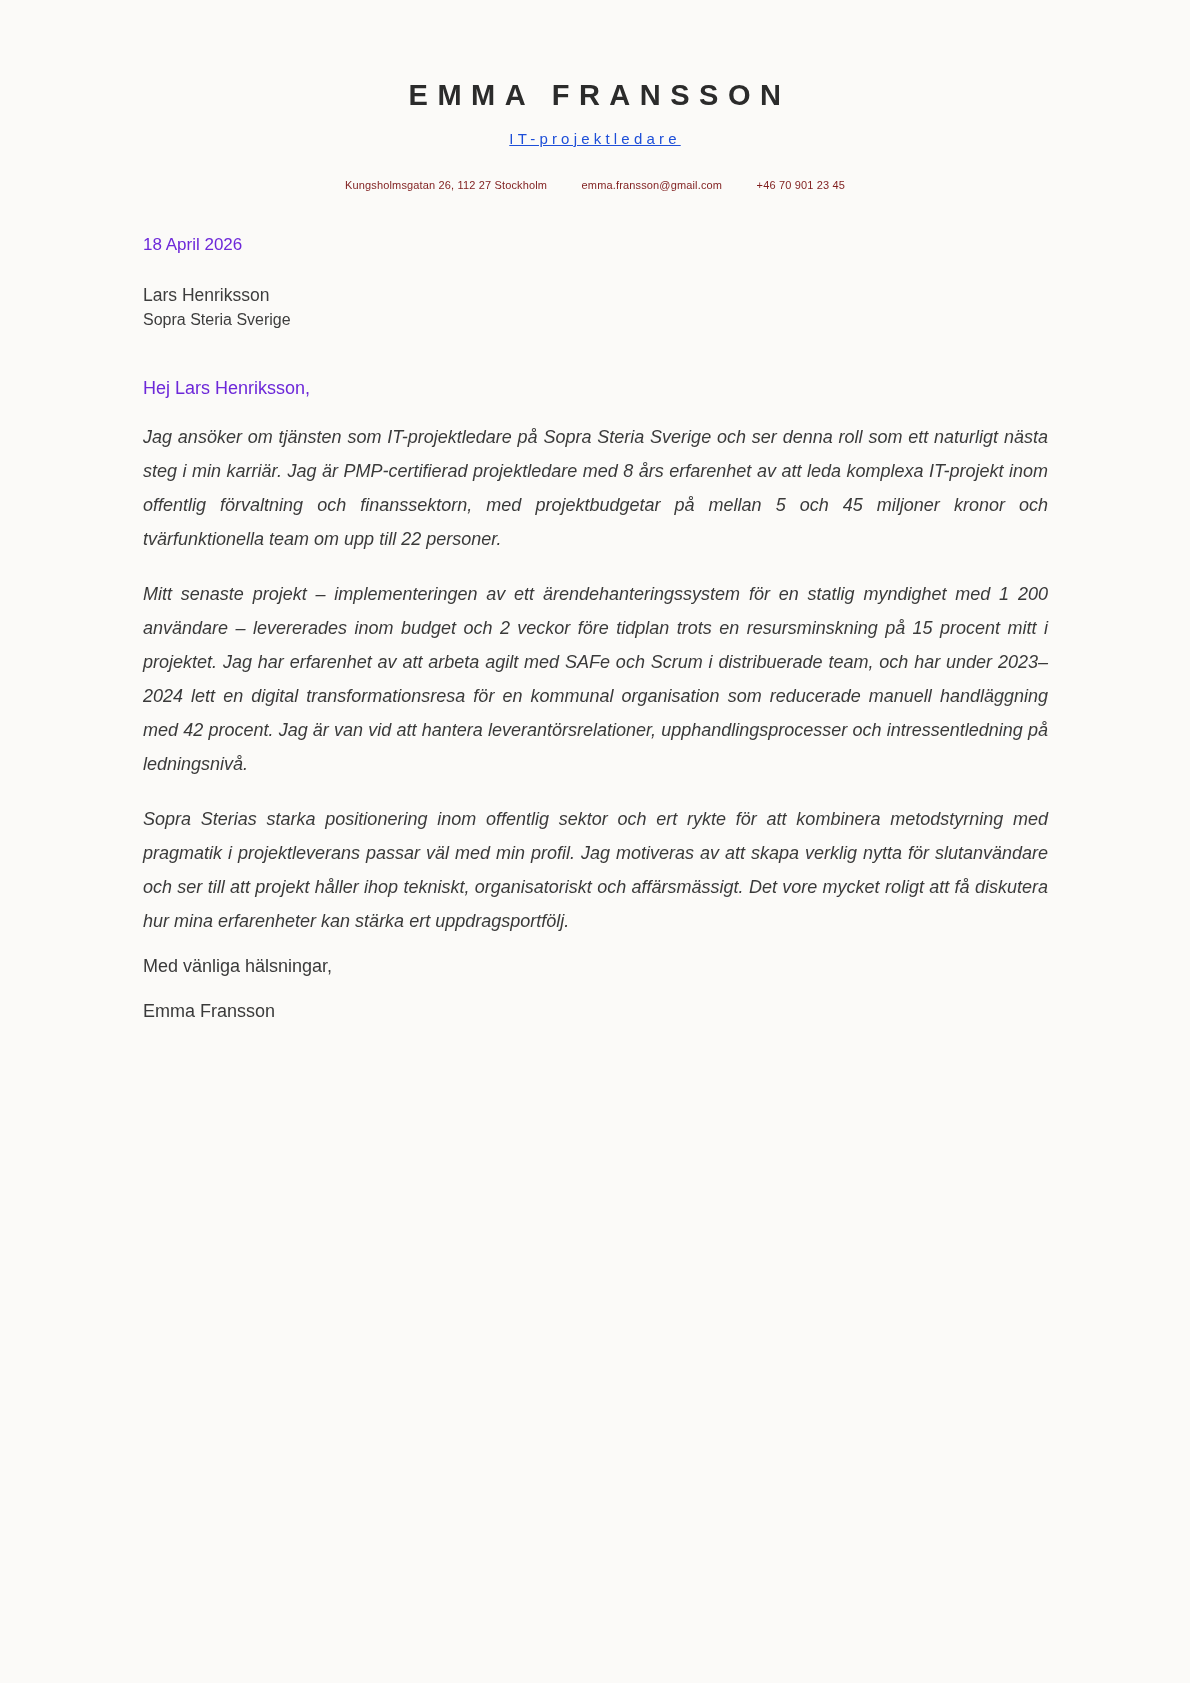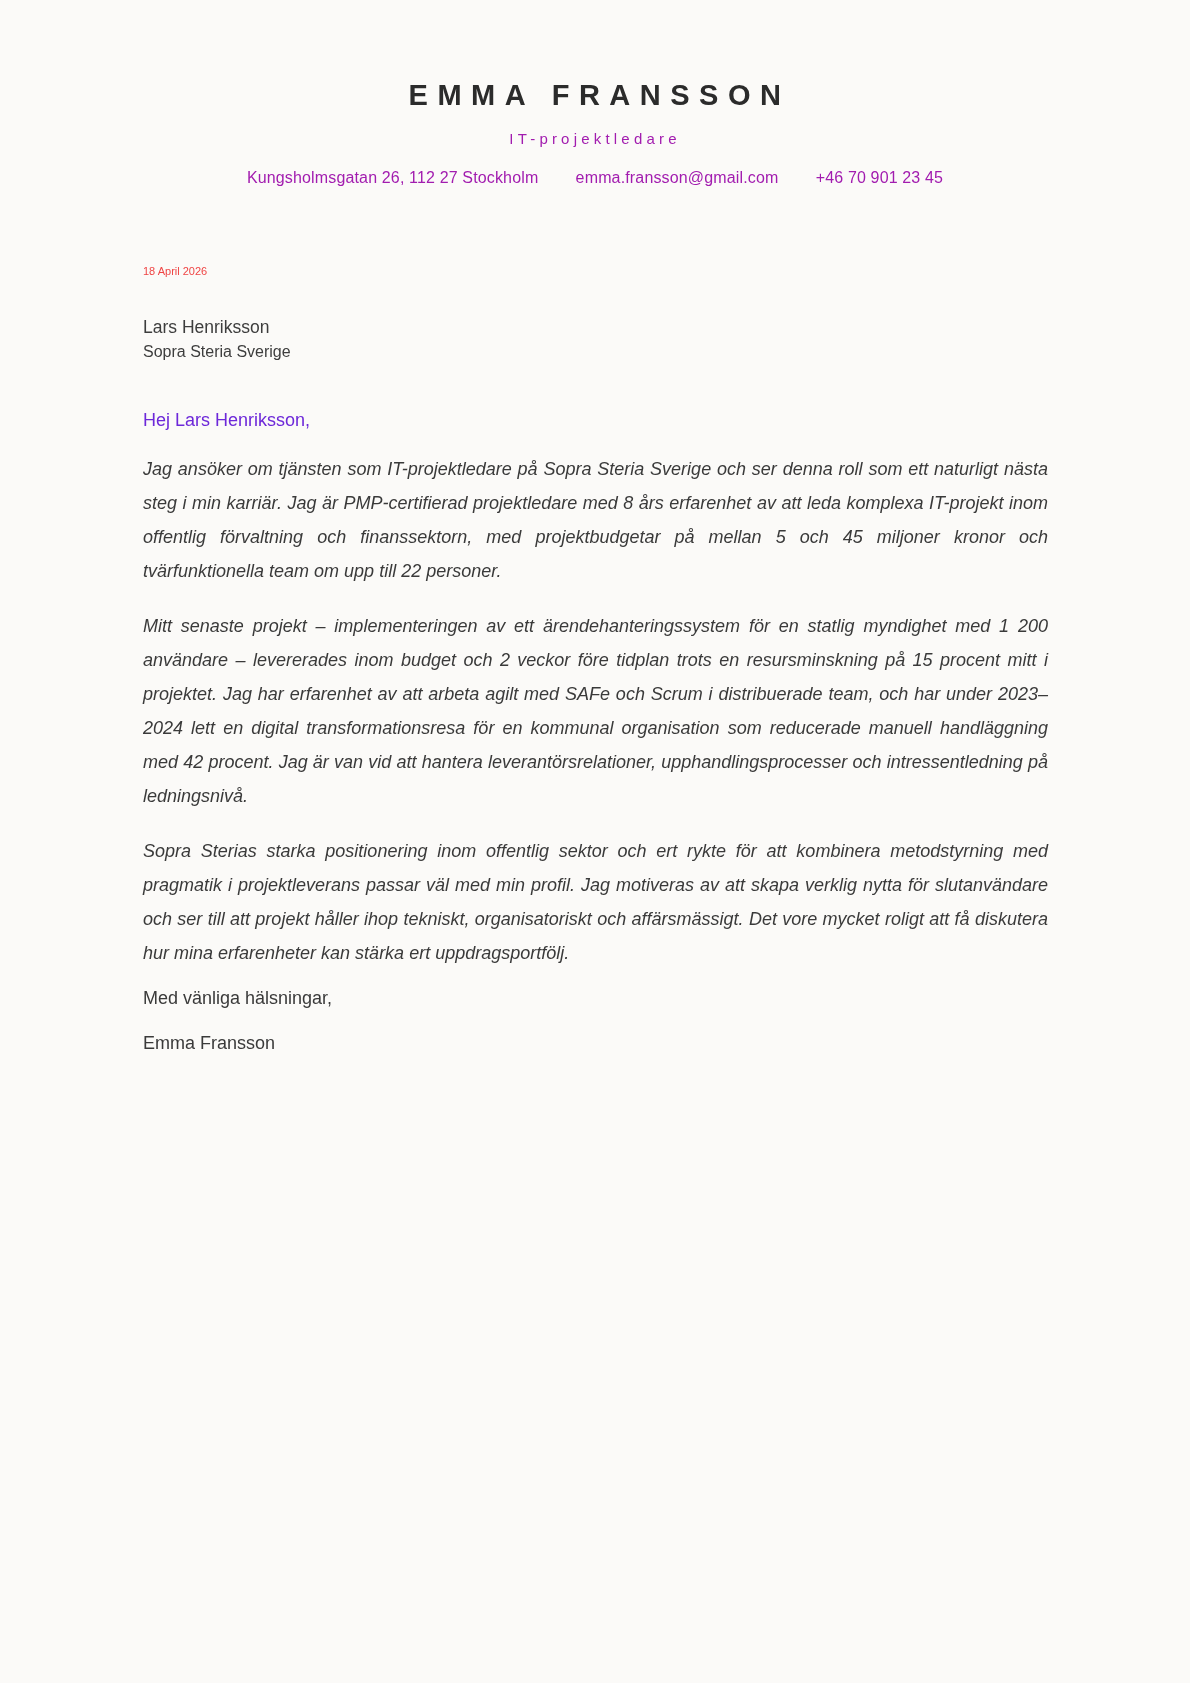--- a/index.html
+++ b/index.html
@@ -34,52 +34,53 @@
     letter-spacing: 9.5px;
     color: #2b2b2b;
     line-height: 1.2;
     margin: 0;
     padding-left: 9px;
   }
   .job-title {
     margin-top: 17px;
     font-size: 15px;
     letter-spacing: 4.2px;
-    color: #a21caf;
+    color: #1d4ed8;
+    text-decoration: underline;
   }
   .contact-line {
-    margin-top: 22px;
-    font-size: 16px;
-    color: #a21caf;
+    margin-top: 32px;
+    font-size: 11px;
+    color: #7f1d1d;
     letter-spacing: 0.15px;
   }
   .contact-item {
     display: inline-block;
     white-space: nowrap;
   }
   .contact-gap {
     display: inline-block;
     width: 28px;
   }
 
   
   .body-wrap {
     margin: 0 auto;
     width: 905px;
     padding-left: 1px;
   }
 
   .date {
-    margin-top: 78px;
-    font-size: 11px;
-    color: #ef4444;
+    margin-top: 44px;
+    font-size: 17px;
+    color: #6d28d9;
   }
 
   .recipient {
-    margin-top: 38px;
+    margin-top: 28px;
     font-size: 16.5px;
     line-height: 1.45;
     color: #3d3d3d;
   }
   .recipient-name { display: block; font-size: 17.5px; }
   .recipient-company { display: block; font-size: 16px; }
 
   .greeting {
     margin-top: 47px;
     font-size: 18px;

